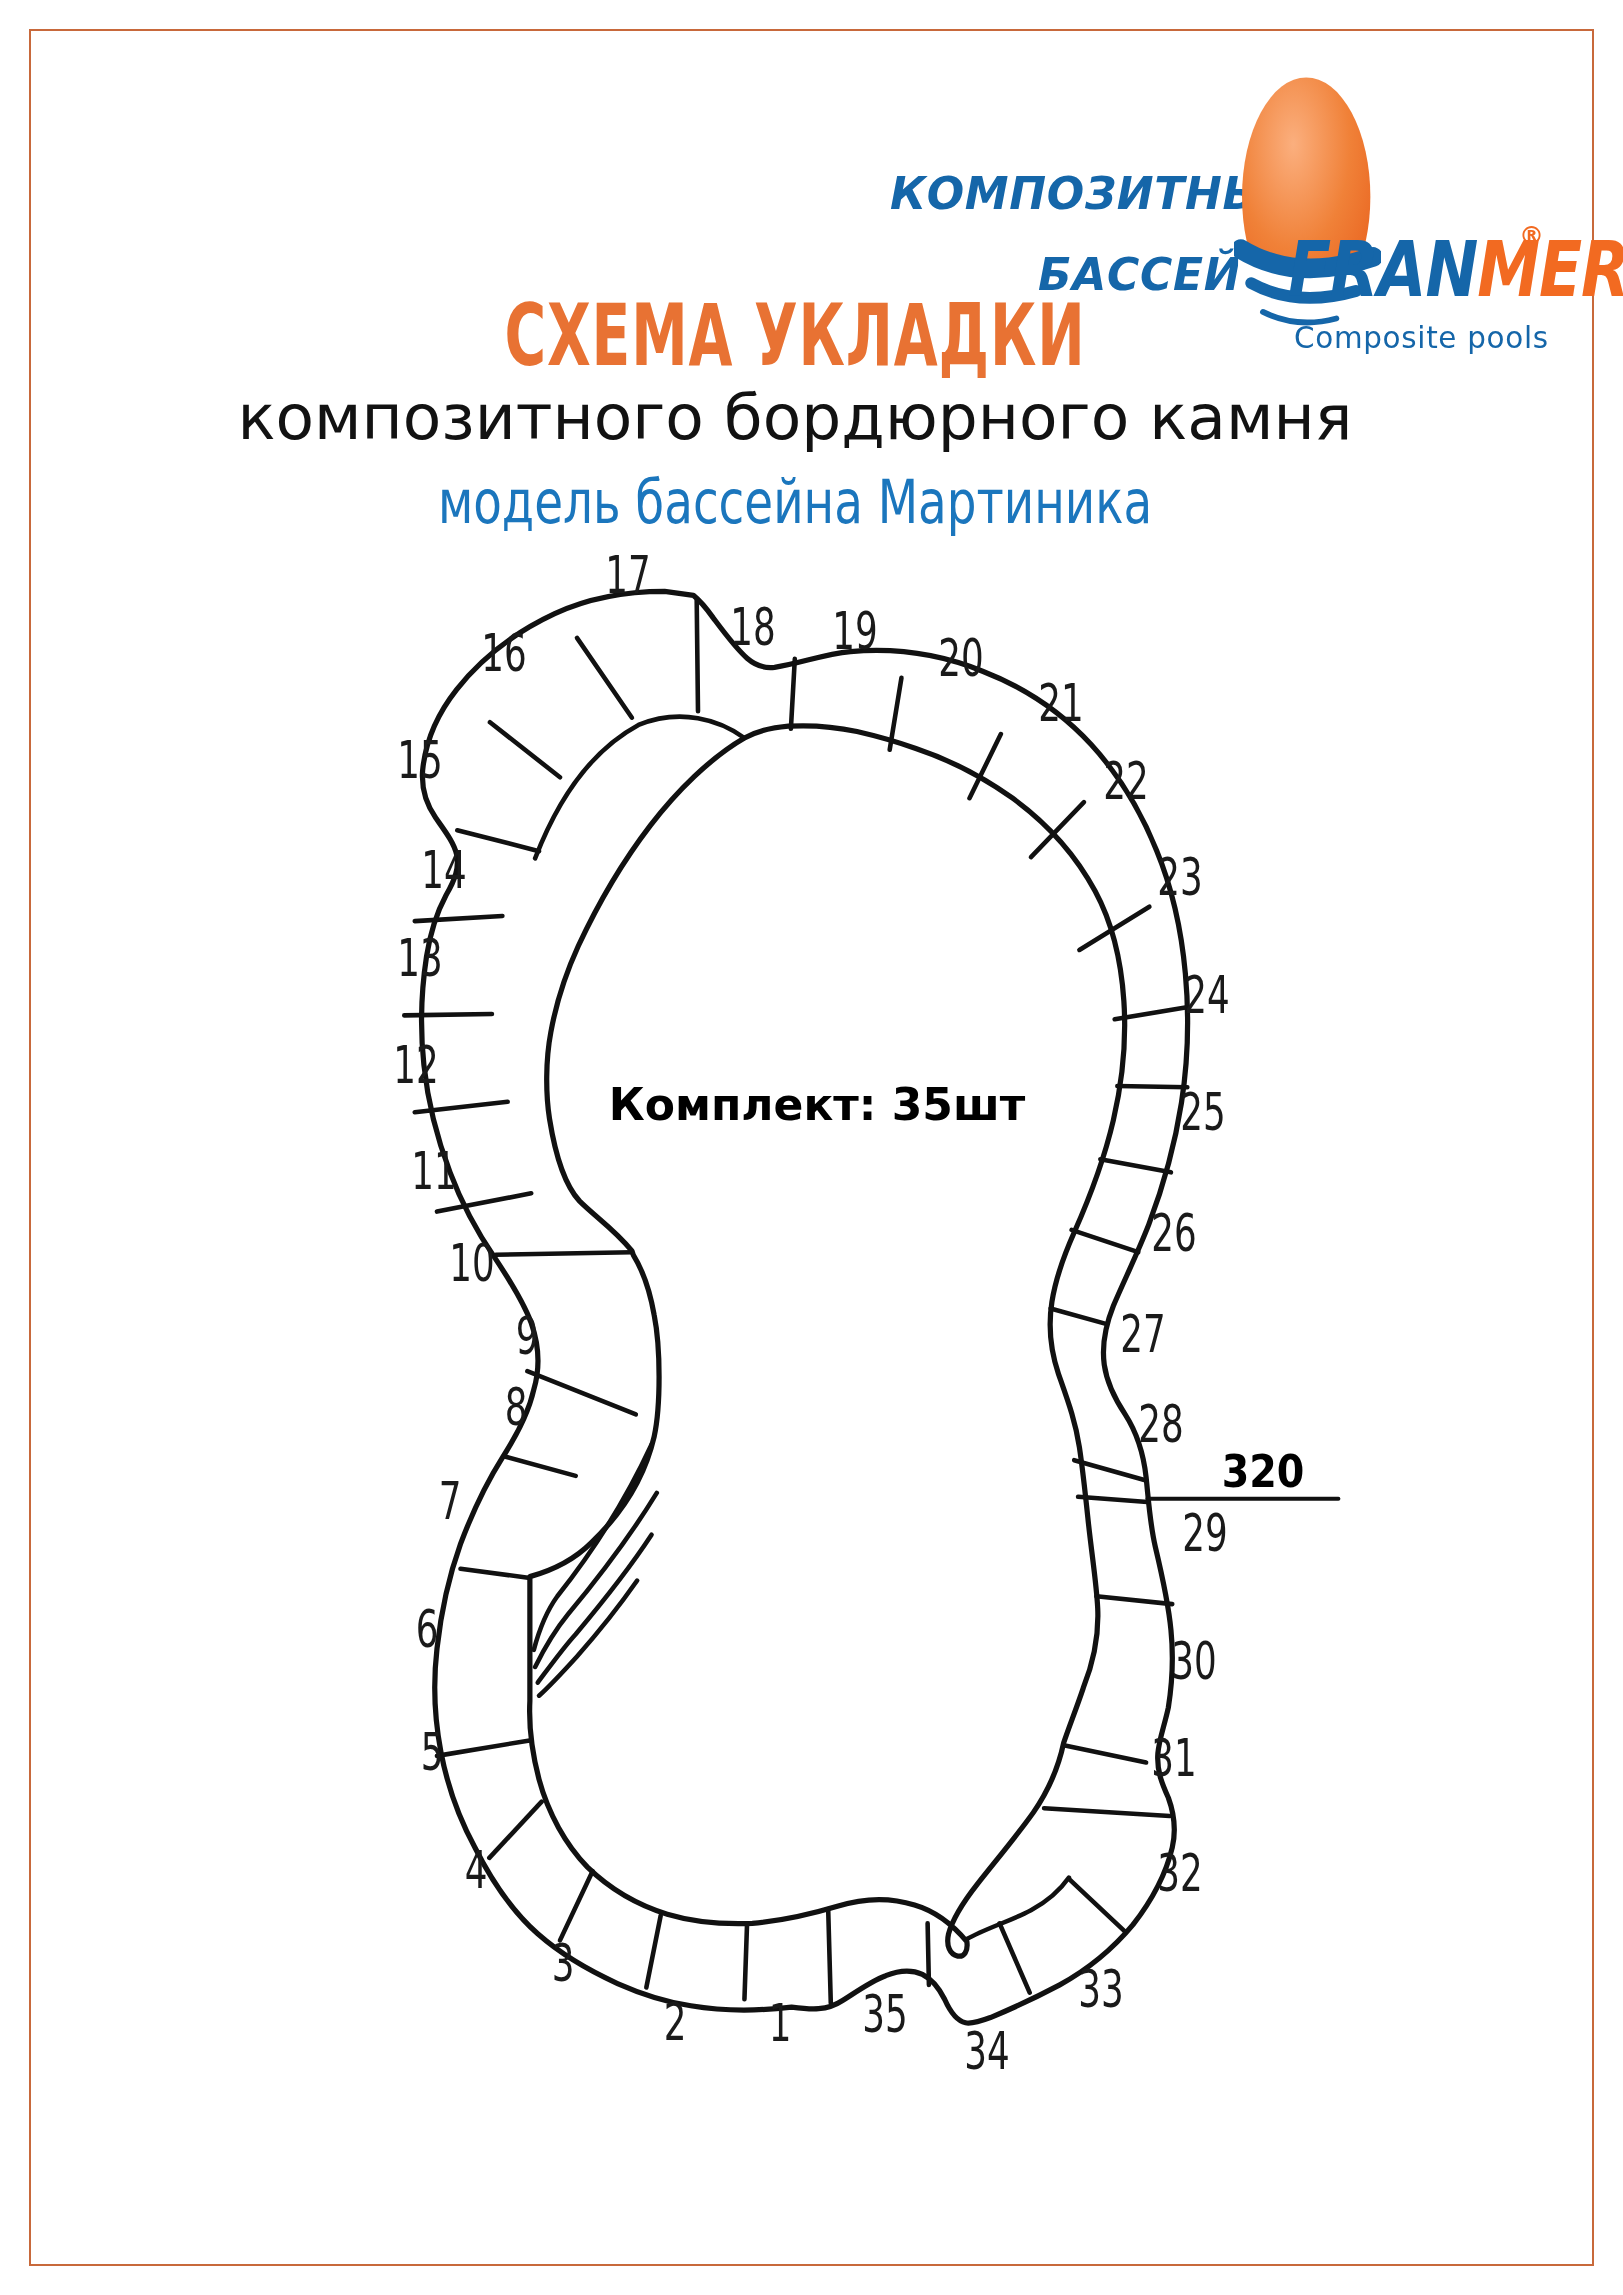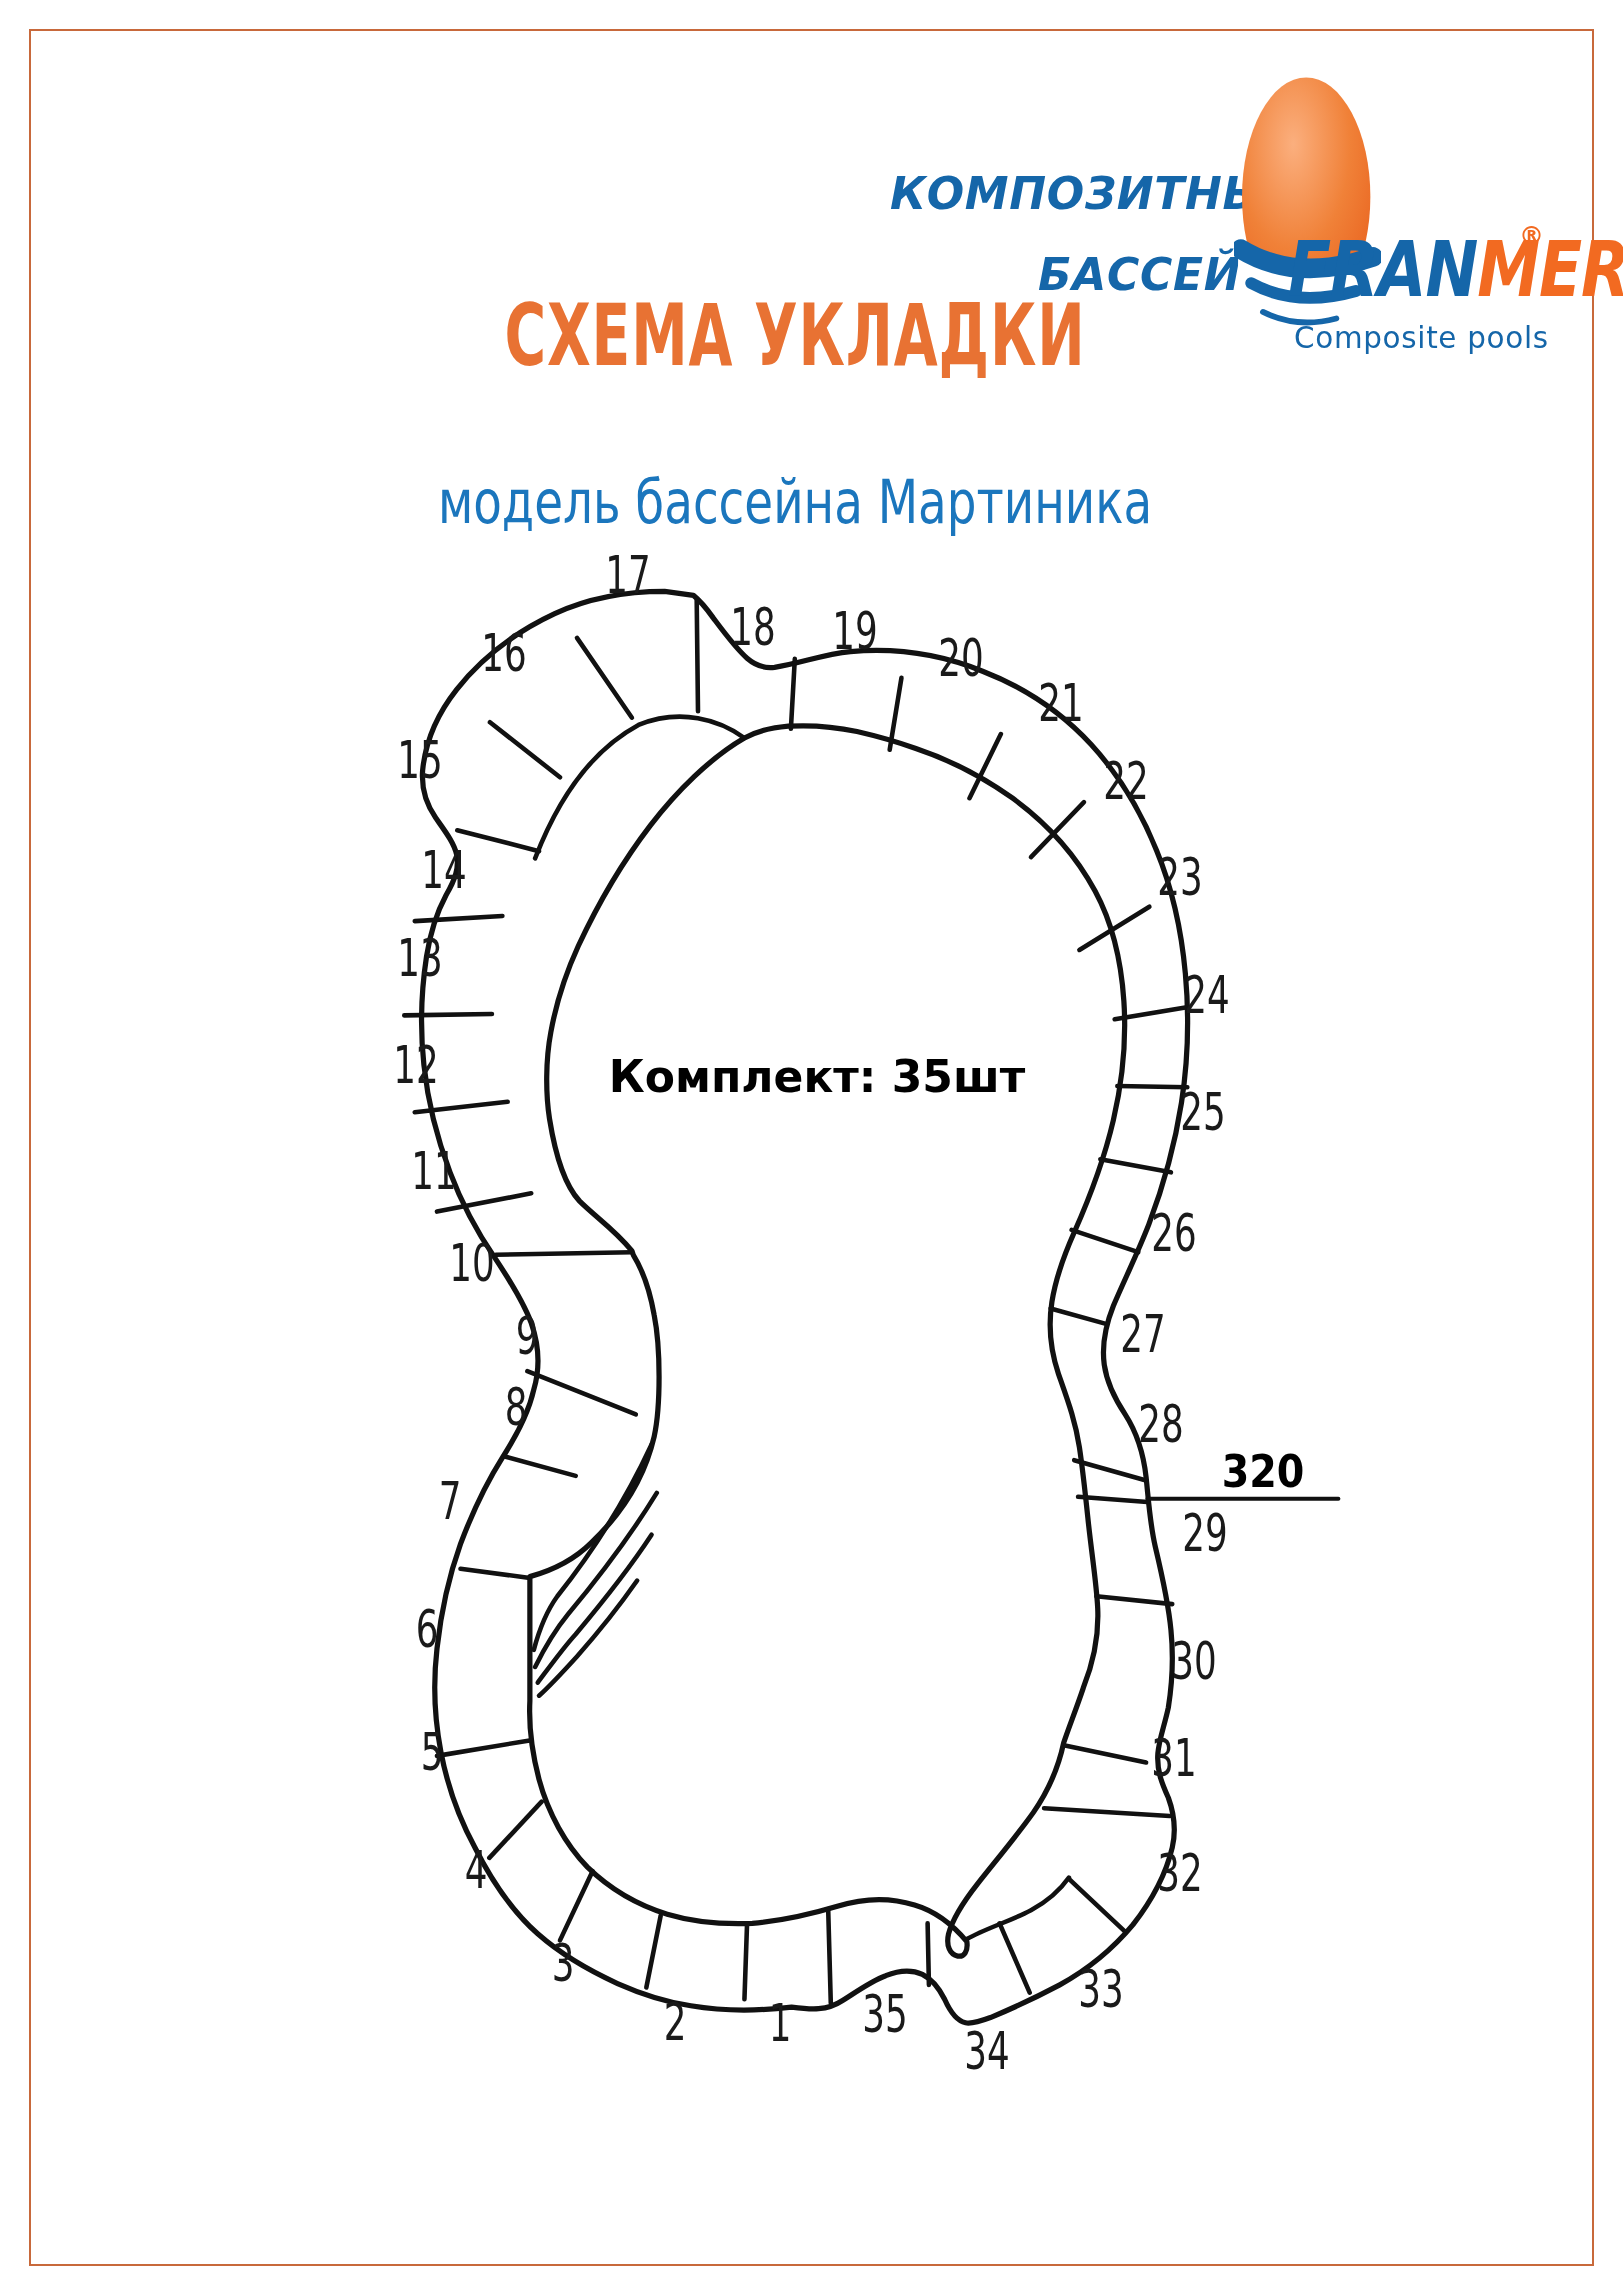--- a/index.html
+++ b/index.html
@@ -27,21 +27,21 @@
   .t-main{position:absolute;left:795px;top:285px;font-size:86px;font-weight:700;
           color:#E87233;white-space:nowrap;letter-spacing:1.3px;
           transform:translateX(-50%) scaleX(0.66);}
   .t-sub{position:absolute;left:795px;top:381px;font-size:63px;font-weight:400;
          color:#121212;white-space:nowrap;transform:translateX(-50%);}
   .t-model{position:absolute;left:795px;top:467px;font-size:60px;font-weight:400;
            color:#1B76BD;white-space:nowrap;transform:translateX(-50%) scaleX(0.78);}
 
   
   .diagram-svg{position:absolute;left:0;top:0;}
-  .kit-label{position:absolute;left:817px;top:1076px;font-size:44px;font-weight:700;
+  .kit-label{position:absolute;left:817px;top:1104px;font-size:44px;font-weight:700;
              color:#000;white-space:nowrap;transform:translate(-50%,-50%);}
   .dim-label{position:absolute;left:1263px;top:1471px;font-size:44px;font-weight:700;
              color:#000;white-space:nowrap;transform:translate(-50%,-50%) scaleX(0.9);}
   .stone-num{position:absolute;font-size:51px;font-weight:400;color:#1a1a1a;
              white-space:nowrap;transform:translate(-50%,-50%) scaleX(0.70);}
 </style>
 </head>
 <body>
 
 <div class="page">
@@ -65,20 +65,21 @@
     <path d="M 44 368 Q 96 394 156 378" fill="none" stroke="#1566A9" stroke-width="9" stroke-linecap="round"></path>
   </svg>
 
   <div class="franmer">
     <span class="fran">FRAN</span><span class="mer">MER</span>
   </div>
   <div class="rmark">®</div>
   <div class="composite">Composite pools</div>
 
   <div class="t-main">СХЕМА УКЛАДКИ</div>
+  <div class="t-sub">композитного бордюрного камня</div>
   <div class="t-model">модель бассейна Мартиника</div>
 
   <svg class="diagram-svg" width="1623" height="2295" viewBox="0 0 2481 3508">
     <g fill="none" stroke="#111" stroke-linecap="round" stroke-linejoin="round">
 
       <path stroke-width="8" d="
         M 1210 3068
         C 1160 3074 1104 3074 1056 3066
         C 1016 3060 980 3048 944 3032
         C 900 3012 856 2986 822 2956

